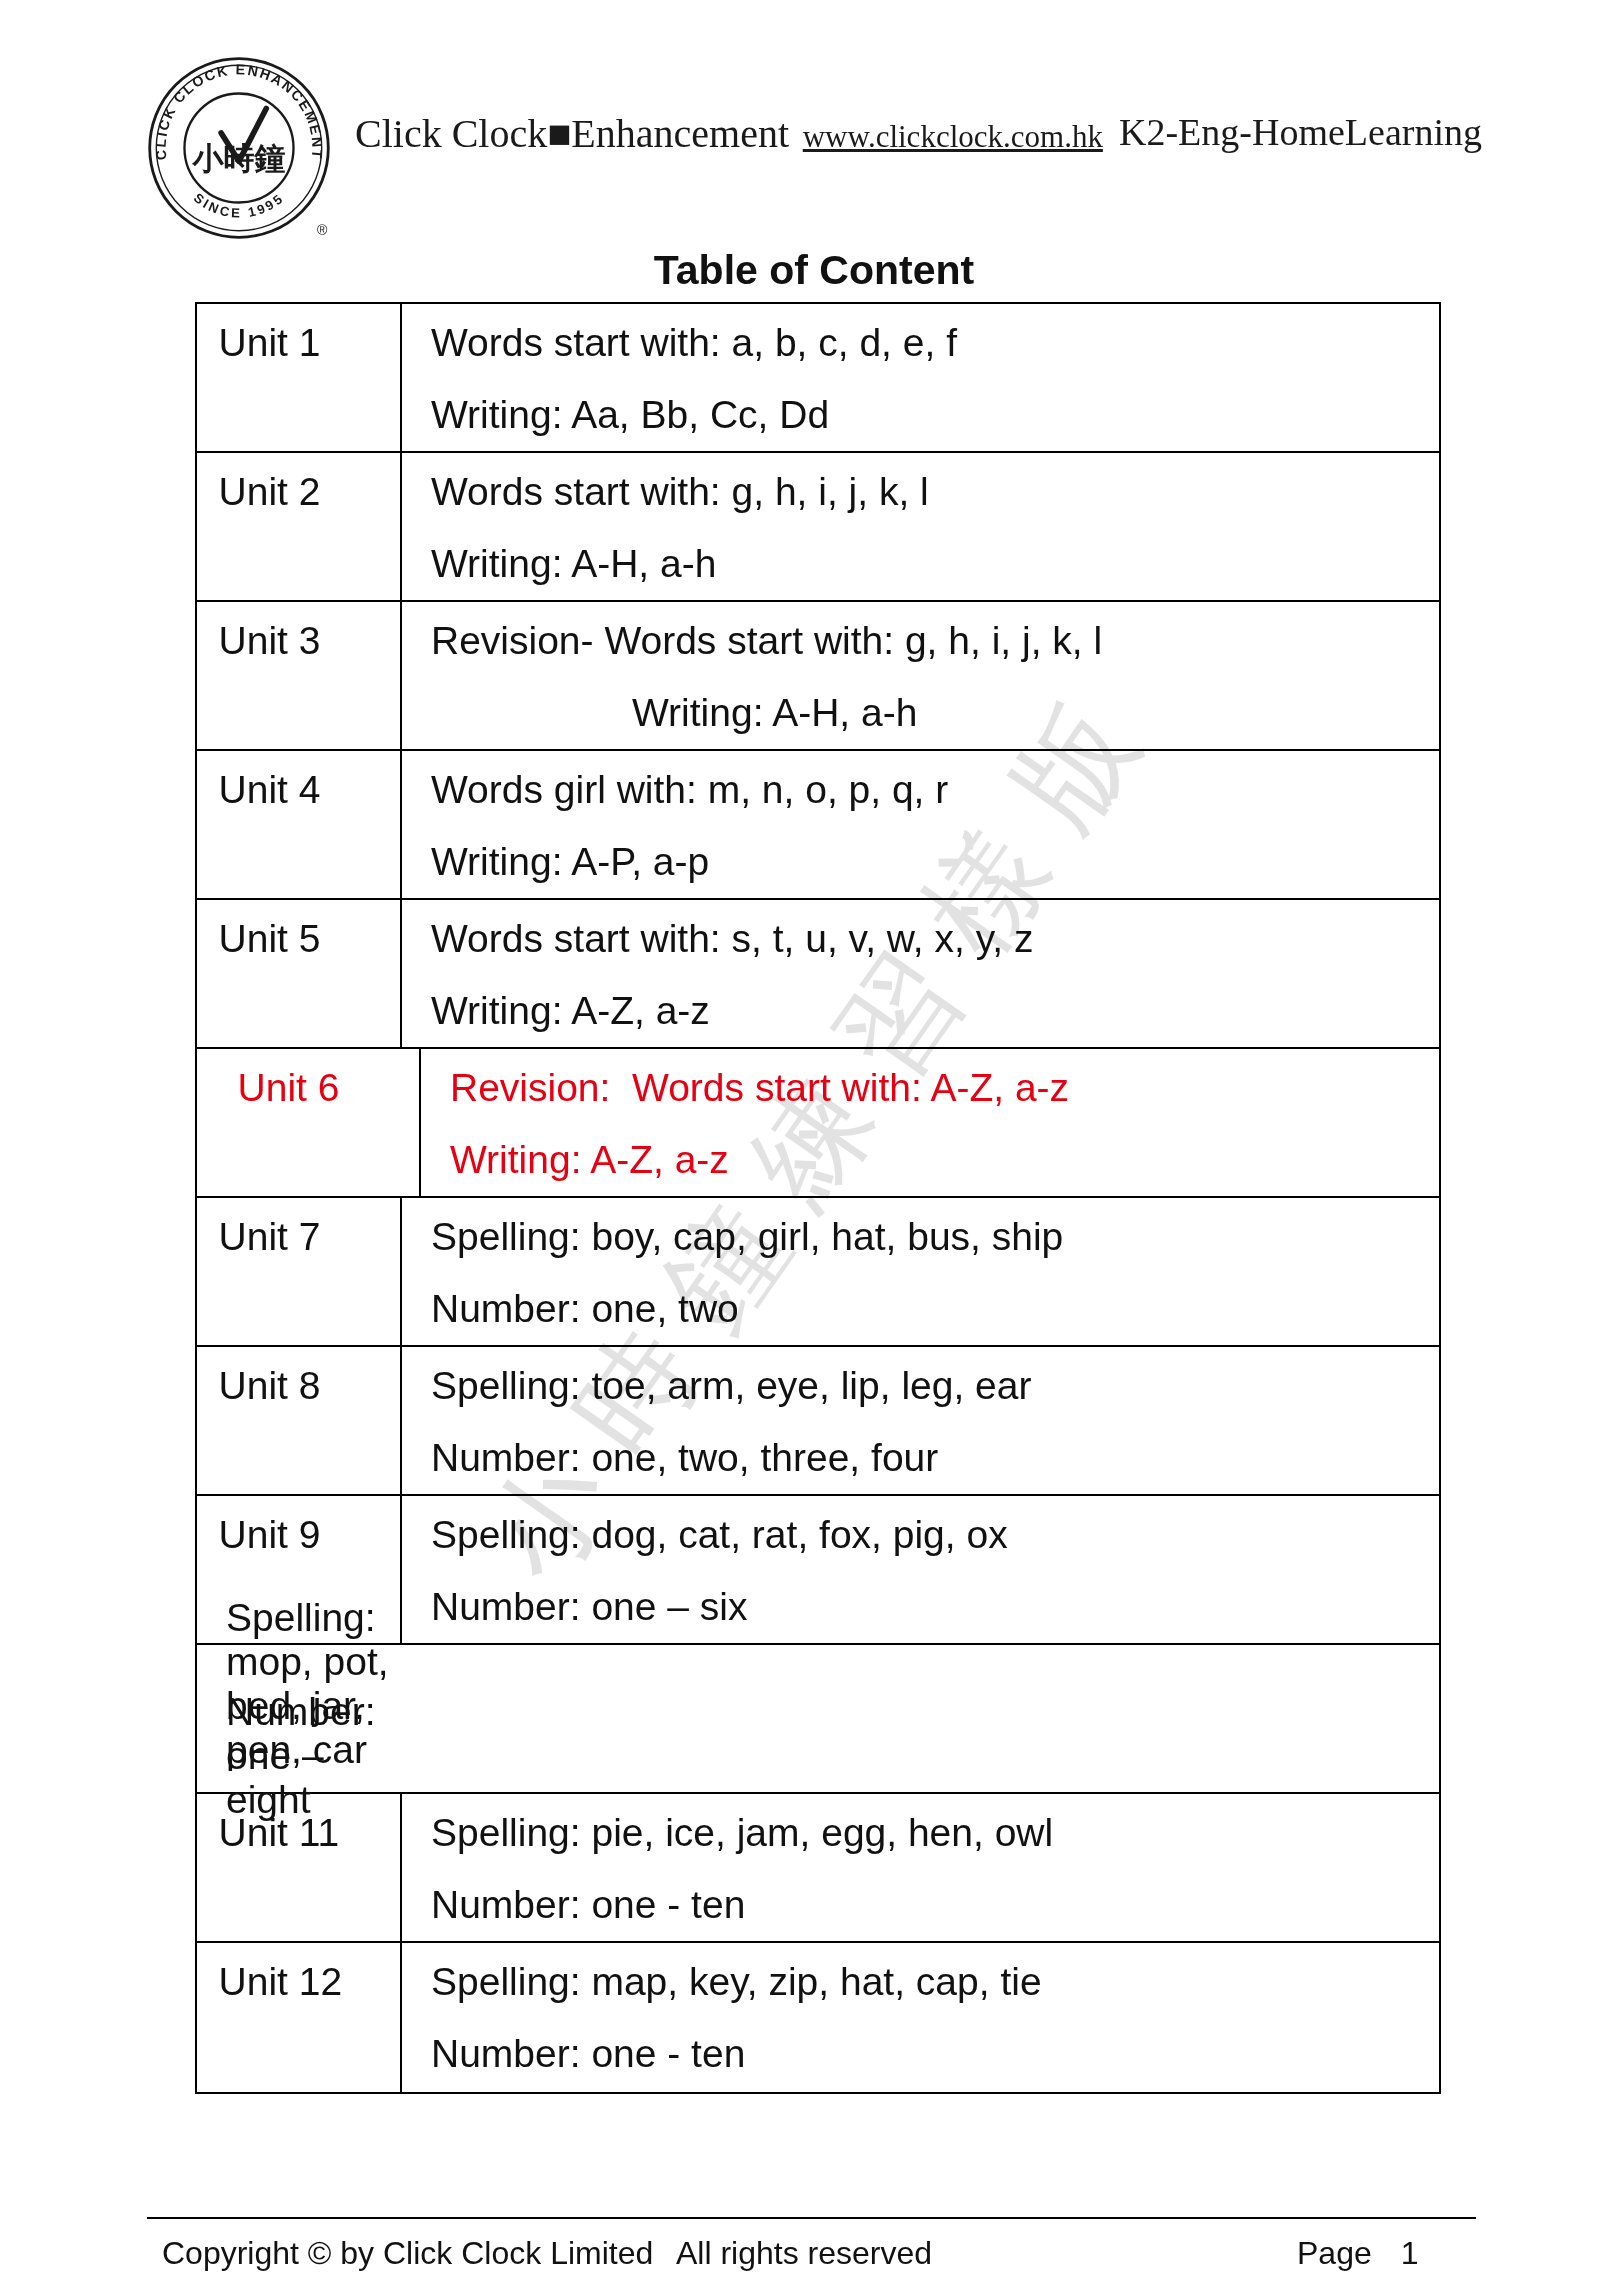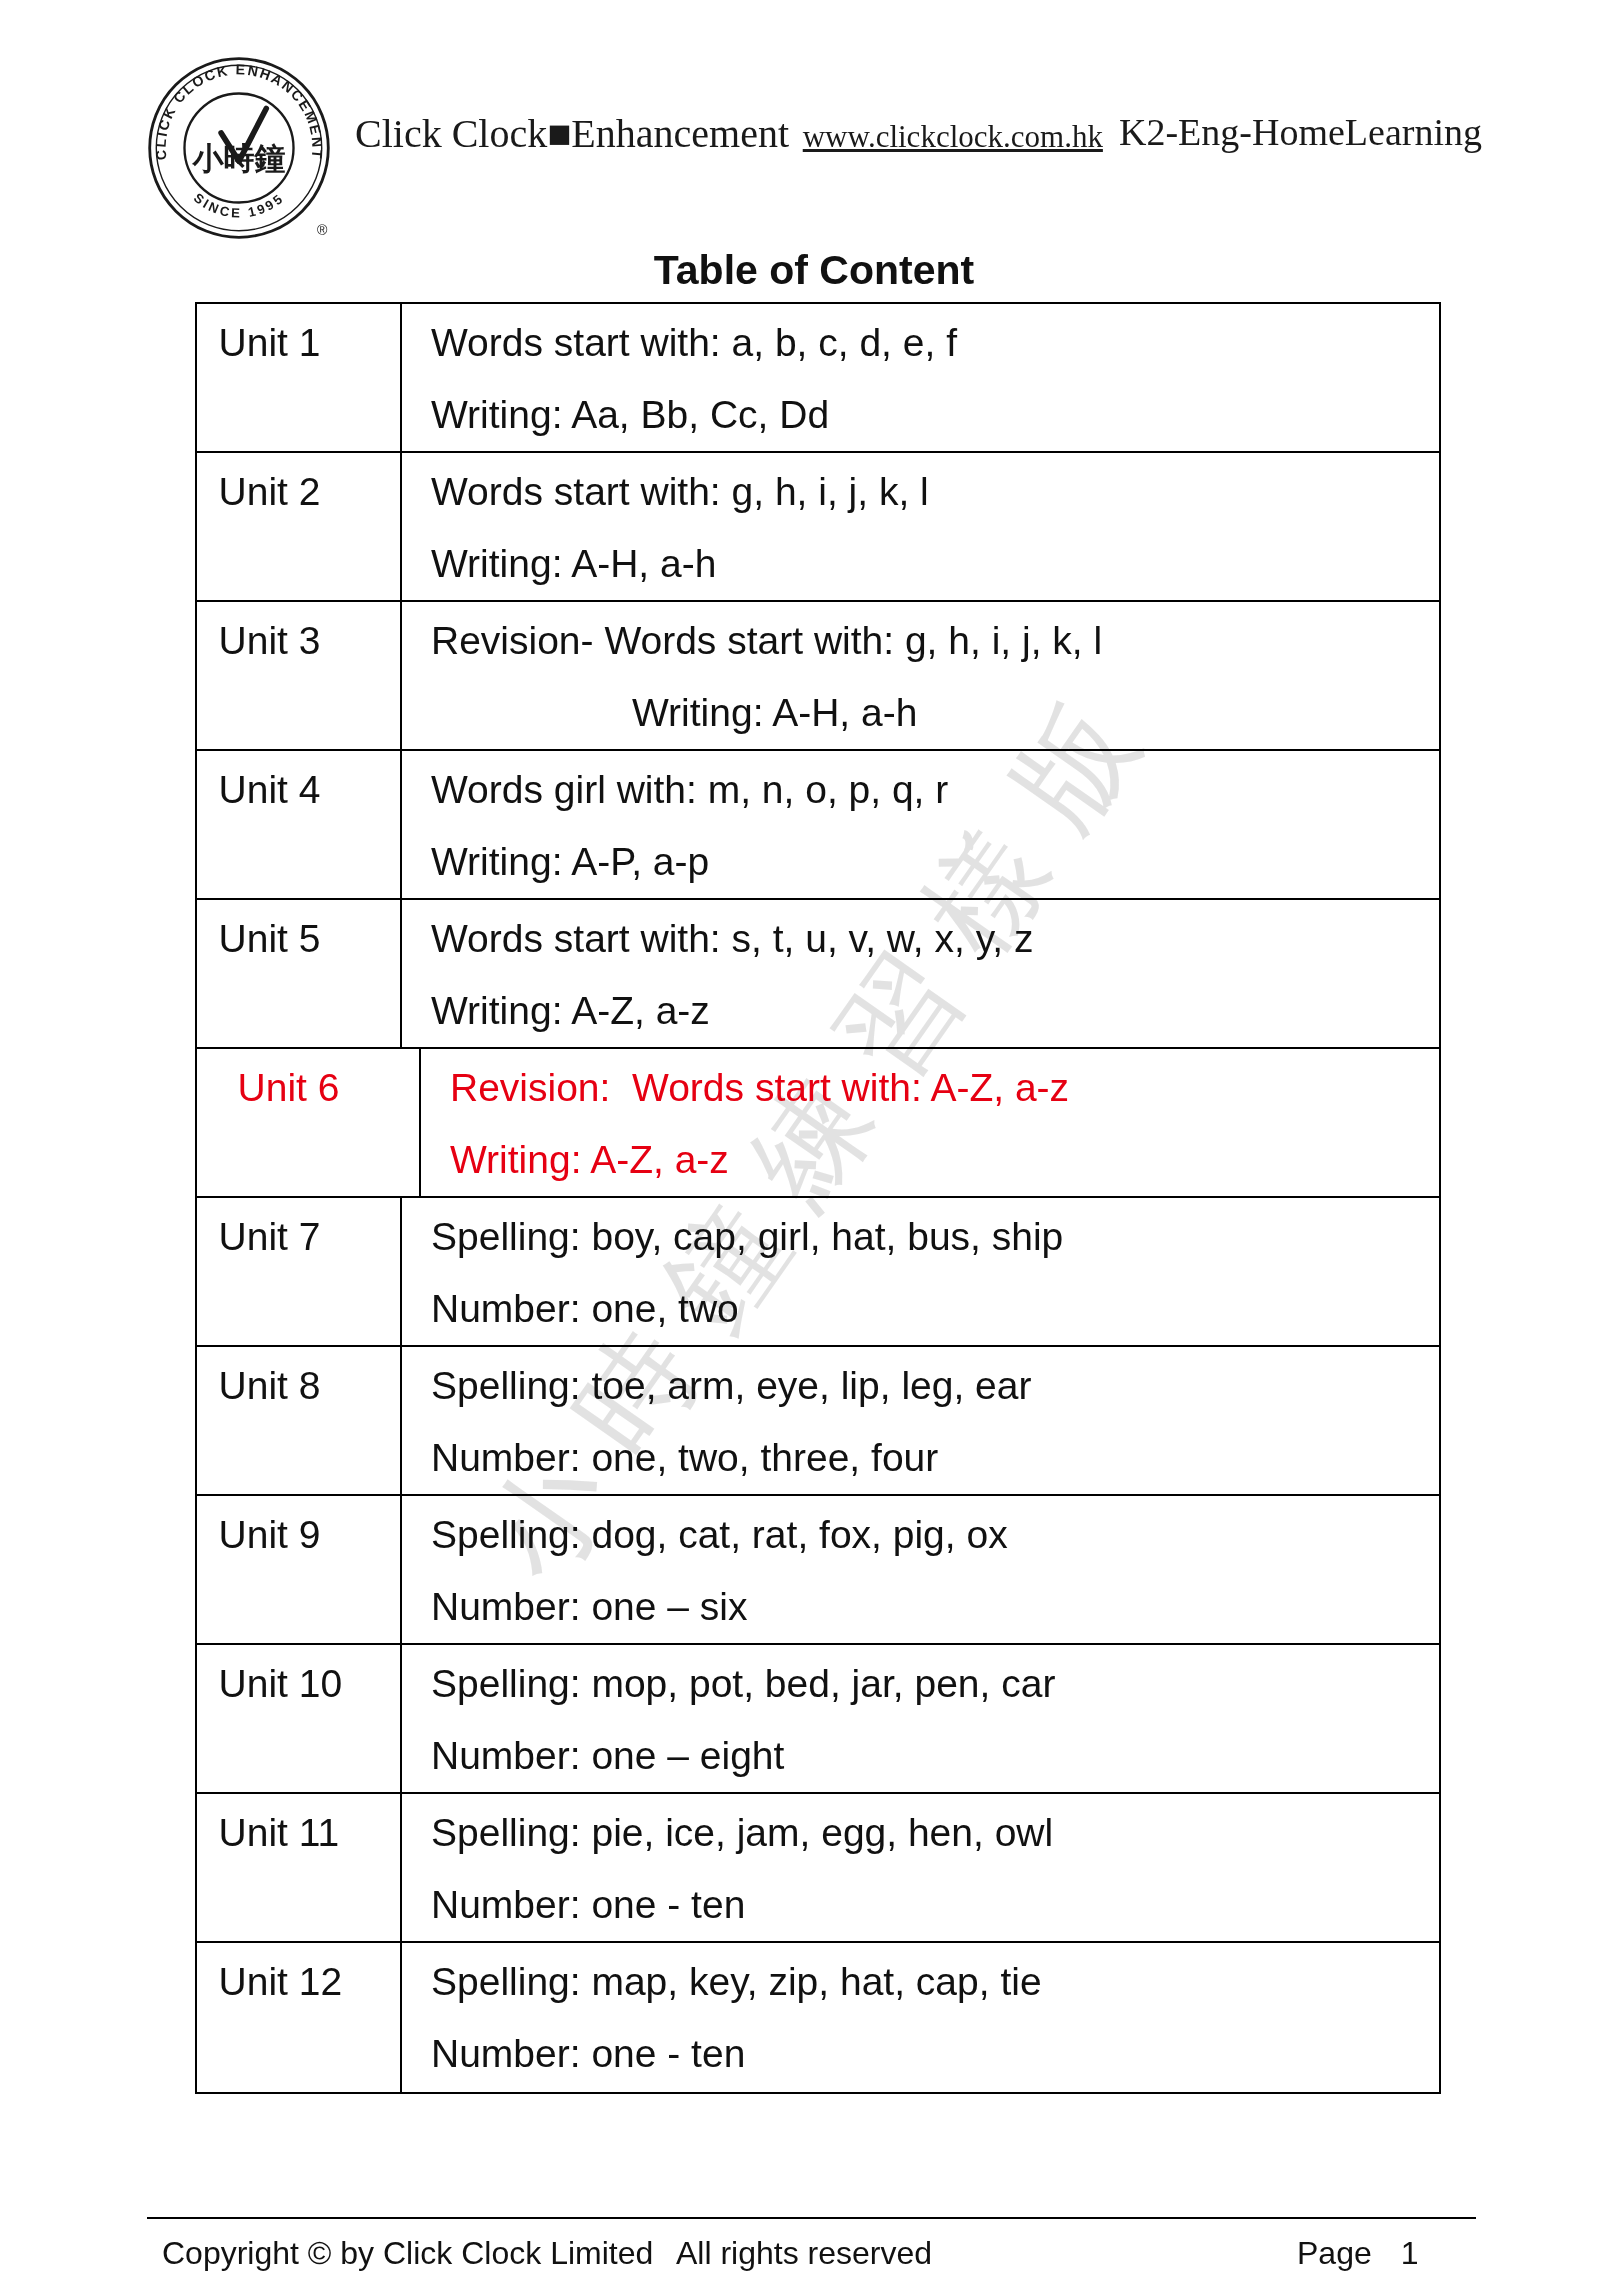--- a/index.html
+++ b/index.html
@@ -202,23 +202,20 @@
         <div class="unit-cell">
             <div class="t-line">Unit 9</div>
           </div>
         <div class="content-cell">
           <div class="t-line">Spelling: dog, cat, rat, fox, pig, ox</div>
           <div class="t-line">Number: one – six</div>
         </div>
       </div>
 
       <div class="row">
-        <div class="unit-cell">
-            <div class="t-line">Unit 10</div>
-          </div>
         <div class="content-cell">
           <div class="t-line">Spelling: mop, pot, bed, jar, pen, car</div>
           <div class="t-line">Number: one – eight</div>
         </div>
       </div>
 
       <div class="row">
         <div class="unit-cell">
             <div class="t-line">Unit 11</div>
           </div>

